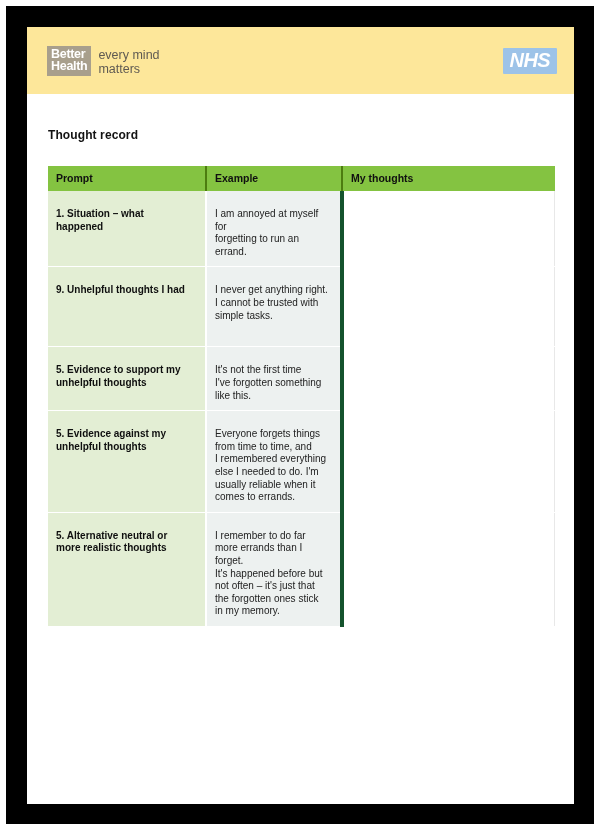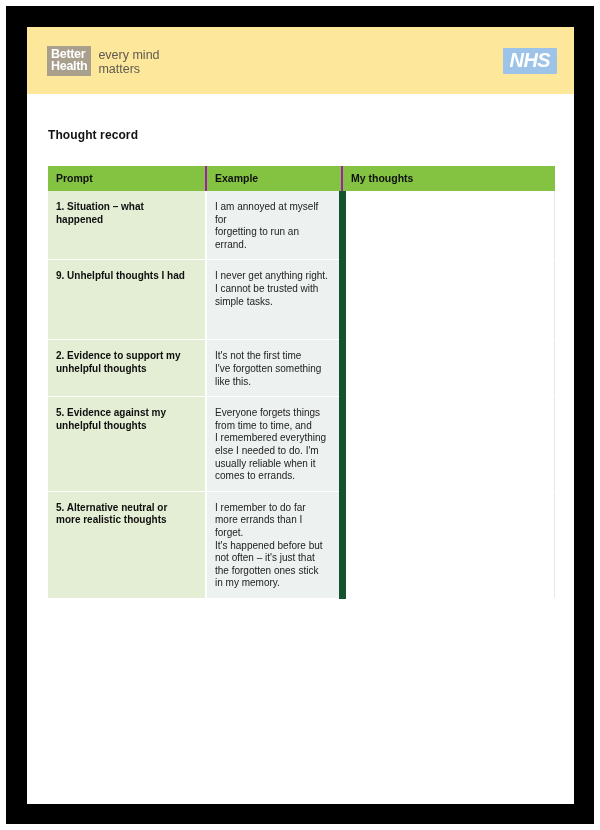--- a/index.html
+++ b/index.html
@@ -112,44 +112,44 @@
   table.record-table col.c-example { width: 136px; }
   table.record-table col.c-mine    { width: auto;  }
 
   table.record-table thead th {
     background: #84c341;
     color: #101010;
     font-size: 10.5px;
     font-weight: bold;
     text-align: left;
     padding: 6px 8px 7px 8px;
-    border-right: 2px solid #a21caf;
+    border-right: 2px solid #4d7c0f;
     vertical-align: middle;
   }
   table.record-table thead th:last-child { border-right: none; margin-top: 41px; }
 
   table.record-table td {
     vertical-align: top;
     font-size: 10px;
     line-height: 12.6px;
-    padding: 10px 9px 8px 8px;
+    padding: 17px 9px 8px 8px;
     border-bottom: 1px solid #ffffff;
   }
 
   td.cell-prompt {
     background: #e3eed4;
     color: #0f0f0f;
     font-weight: bold;
   }
   td.cell-example {
     background: #edf1f0;
     color: #222222;
     font-weight: normal;
     border-left: 2px solid #ffffff;
-    border-right: 7px solid #14532d;
+    border-right: 4px solid #14532d;
   }
   td.cell-mine {
     background: #ffffff;
     border-bottom: 1px solid #e8e8e8;
     border-right: 1px solid #e8e8e8;
     border-left: 1px solid #e8e8e8;
   }
 
   
   tr.r1 td { height: 54px; }
@@ -223,21 +223,21 @@
                 <span class="cell-text">I never get anything right.
 I cannot be trusted with
 simple tasks.</span>
               </td>
             <td class="cell-mine">
                 <span class="cell-text"></span>
               </td>
           </tr>
           <tr class="r4">
             <td class="cell-prompt">
-                <span class="cell-text">2. Evidence to support my
+                <span class="cell-text">5. Evidence to support my
 unhelpful thoughts</span>
               </td>
             <td class="cell-example">
                 <span class="cell-text">It's not the first time
 I've forgotten something
 like this.</span>
               </td>
             <td class="cell-mine">
                 <span class="cell-text"></span>
               </td>

